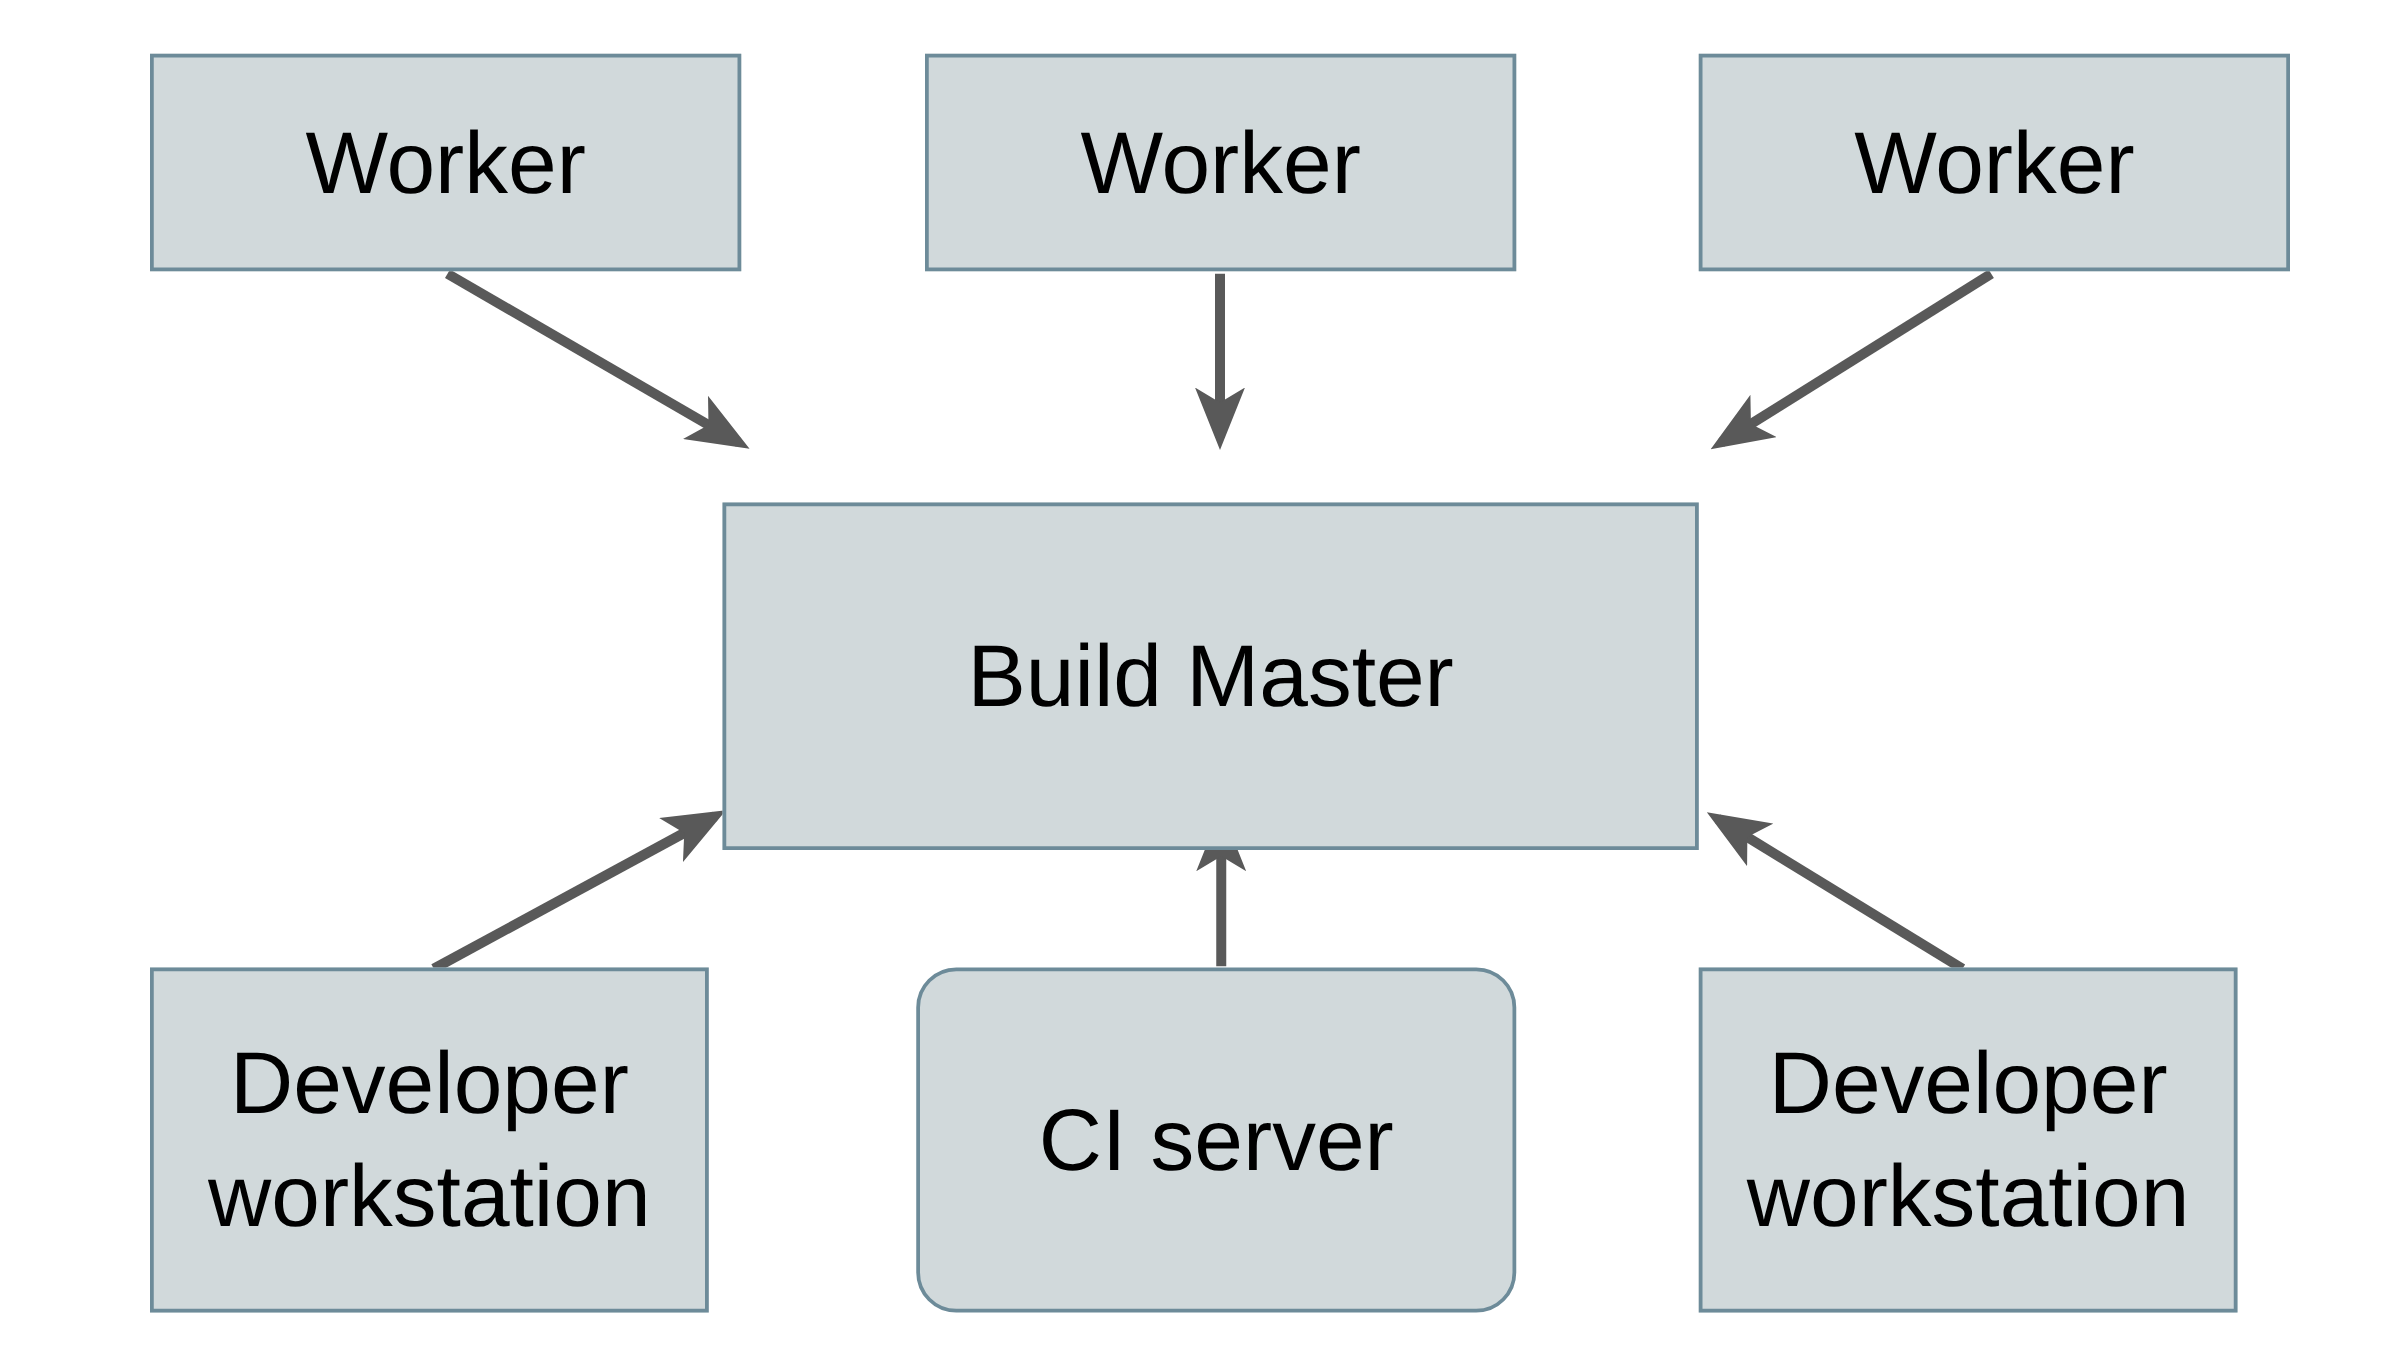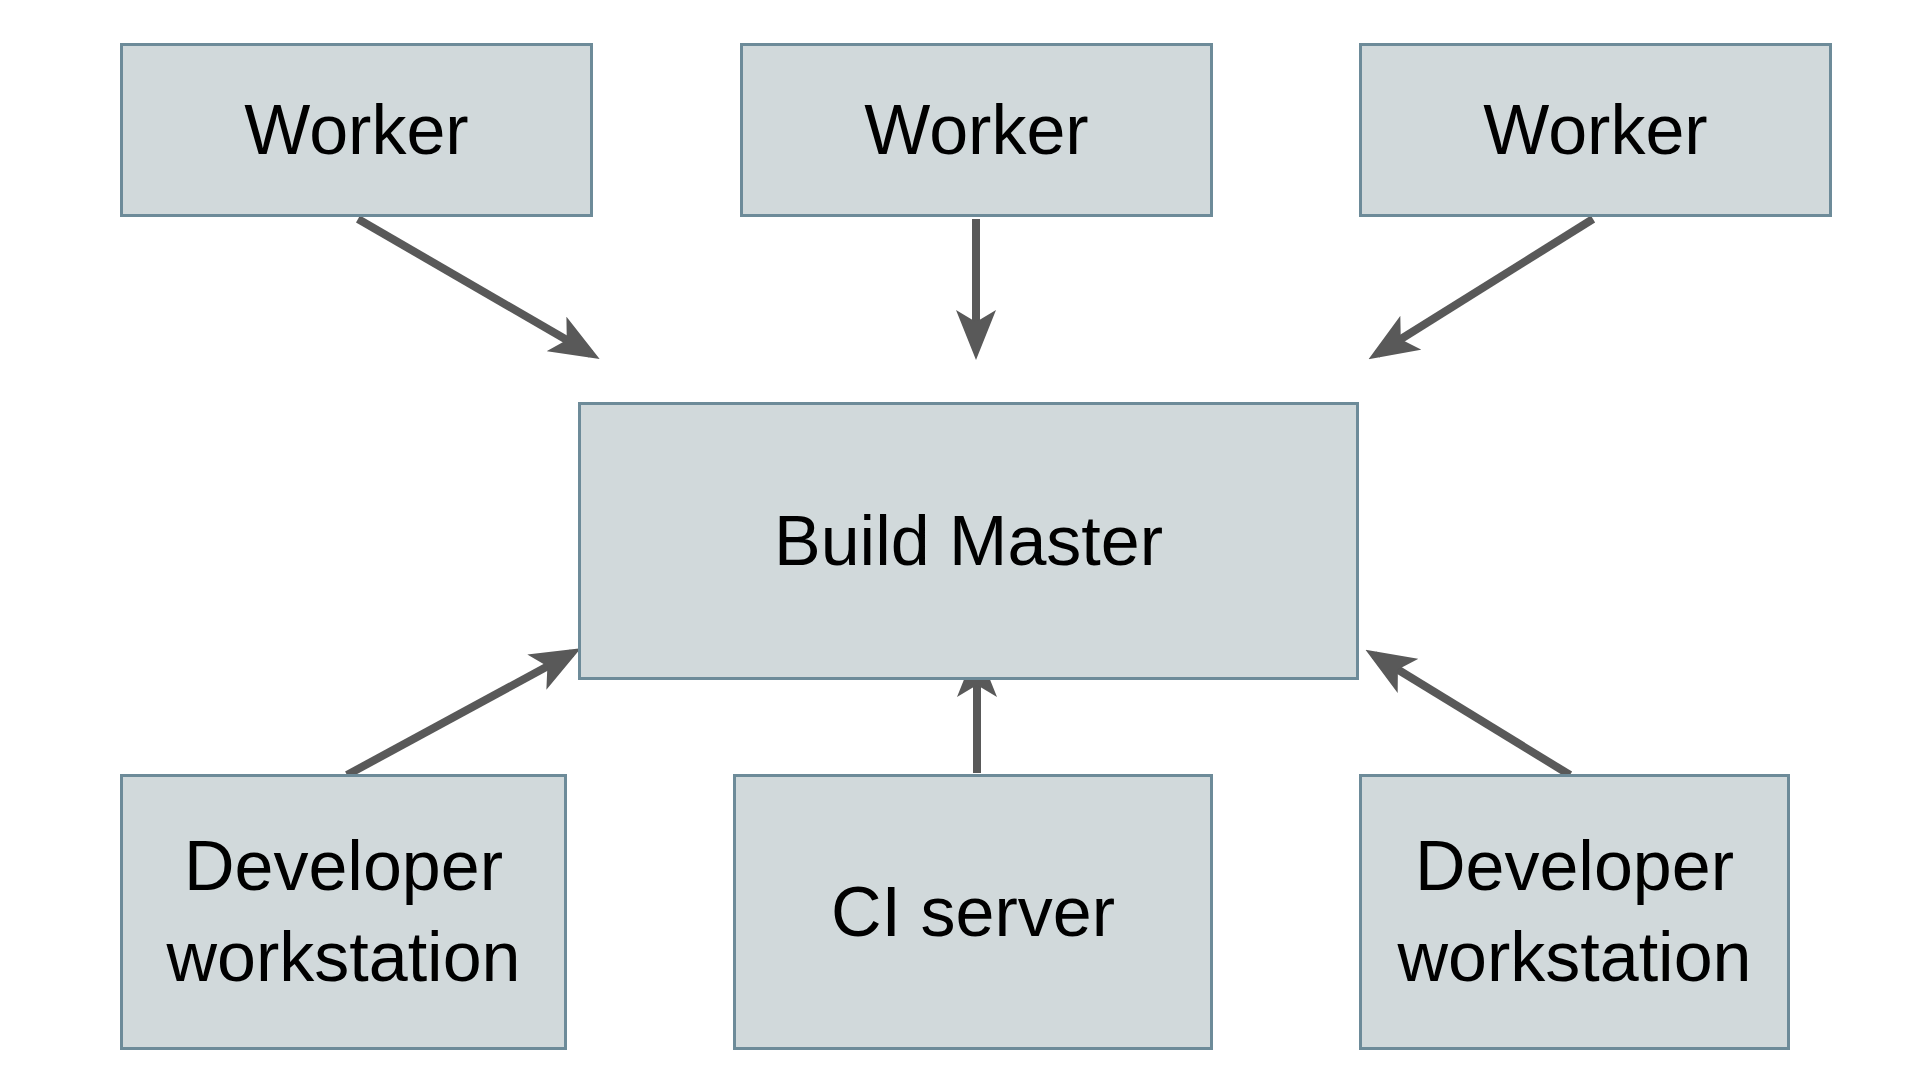--- a/index.html
+++ b/index.html
@@ -80,21 +80,21 @@
   </div>
 
   <div class="node" style="left:578px; top:366px; width:781px; height:278px;margin-top:36px;">
     <span class="label">Build Master</span>
   </div>
 
   <div class="node" style="left:120px; top:774px; width:447px; height:276px;">
     <span class="label">Developer workstation</span>
   </div>
 
-  <div class="node" style="left:733px; top:774px; width:480px; height:276px;">
+  <div class="node" style="left:733px; top:774px; width:480px; height:276px;border-radius:32px;">
     <span class="label">CI server</span>
   </div>
 
   <div class="node" style="left:1359px; top:774px; width:431px; height:276px;">
     <span class="label">Developer workstation</span>
   </div>
 
 </div>
 
 </body></html>

